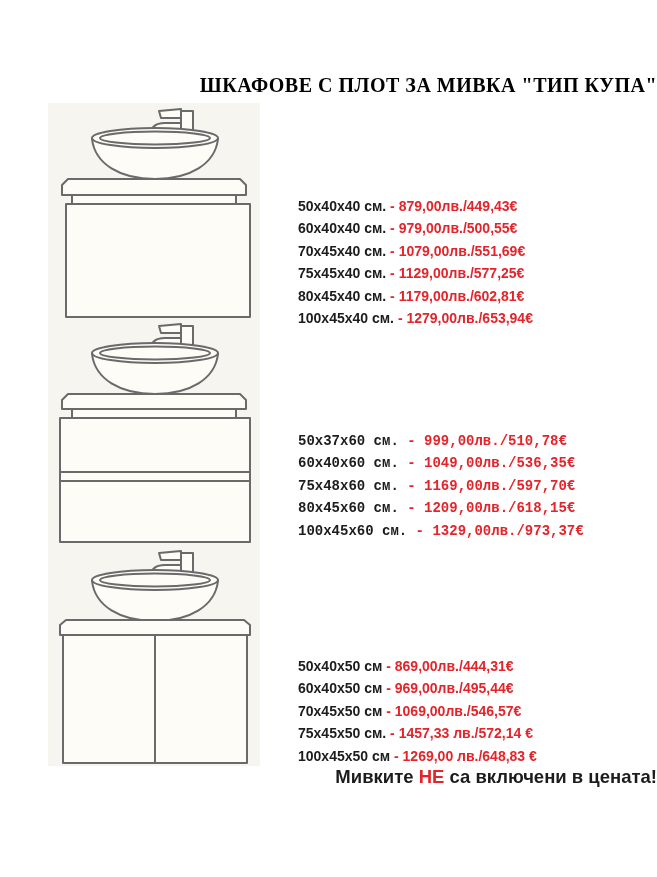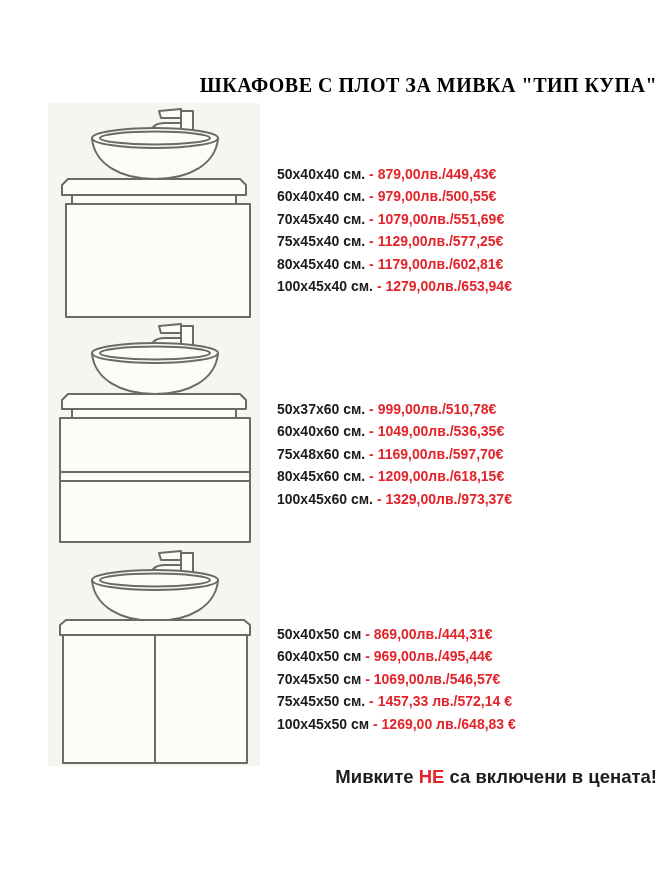--- a/index.html
+++ b/index.html
@@ -26,24 +26,24 @@
   .figures{
     position:absolute;left:48px;top:103px;
     width:212px;height:663px;
     background:var(--figure-bg);
   }
   .fig{display:block;}
   .fig path,.fig rect,.fig ellipse,.fig polygon,.fig line{
     stroke:var(--line-art);stroke-width:2;fill:#fdfcf7;stroke-linejoin:round;
   }
   .price-block{
-    position:absolute;left:277px;width:360px;
+    position:absolute;left:298px;width:360px;margin-top:32px;
   }
   .pb1{top:163px;}
-  .pb2{top:398px;}
+  .pb2{top:398px;font-family:Liberation Mono, monospace;}
   .pb3{top:623px;}
   .price-line{
     height:22.4px;line-height:22.4px;
     font-size:14px;font-weight:bold;color:var(--text-black);
     white-space:pre;
   }
   .price-line span{white-space:pre;}
   .sep{color:var(--price-red);}
   .price{color:var(--price-red);}
   .note{

